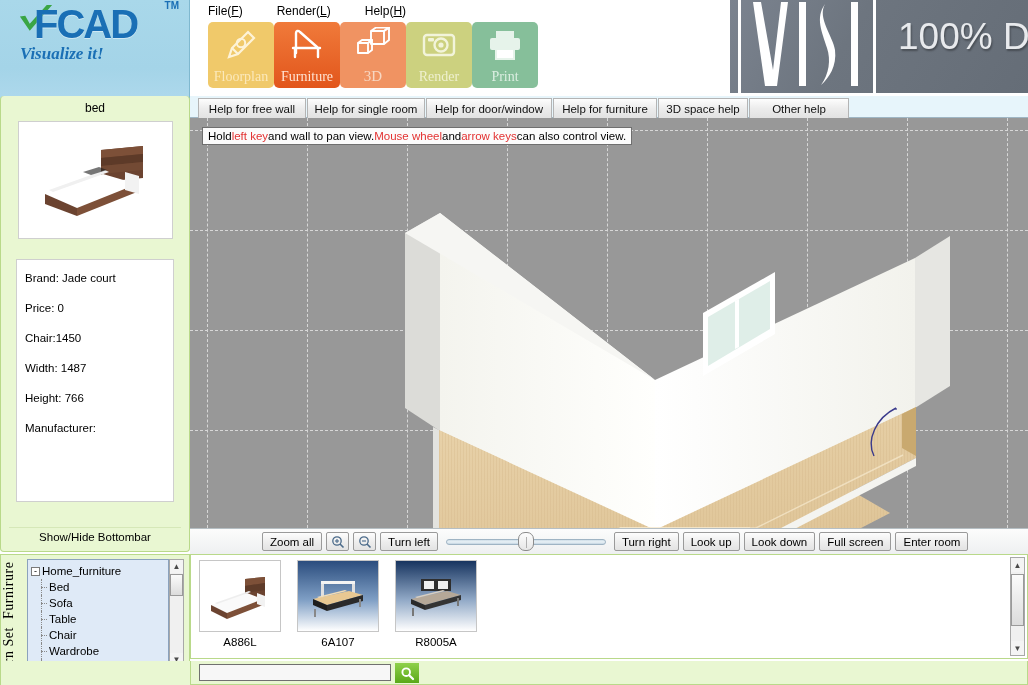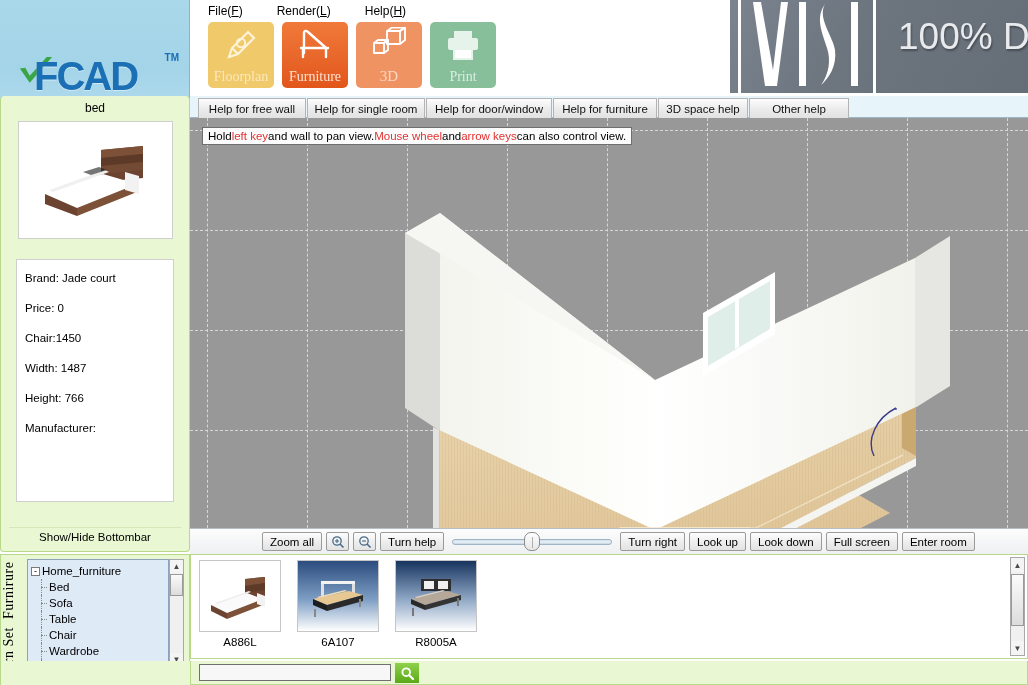--- a/index.html
+++ b/index.html
@@ -11,21 +11,21 @@
     font-size: 12px;
     background: #fff;
   }
   #app { position: relative; width: 1028px; height: 685px; }
 
   
   #logo-panel {
     position: absolute; left: 0; top: 0; width: 190px; height: 124px;
     background: linear-gradient(180deg, #a9d8ea 0%, #a4d4e8 55%, #b5dcef 100%);
     border-right: 1px solid #7fb8cf;
-    display: flex; align-items: flex-end; justify-content: center;
+    display: flex; align-items: flex-start; justify-content: center;
   }
   .logo-wrap { position: relative; width: 165px; height: 72px; }
   .logo-main {
     font-family: "Liberation Sans", sans-serif;
     font-weight: bold; font-size: 40px; letter-spacing: -2px;
     color: #1a6fb5; position: absolute; left: 22px; top: 2px;
     text-shadow: 0 1px 0 rgba(255,255,255,.45);
   }
   .logo-check {
     position: absolute; left: 6px; top: 4px; width: 36px; height: 34px;
@@ -45,21 +45,21 @@
     position: absolute; left: 190px; top: 0; right: 0; height: 96px;
     background: #fff; overflow: hidden;
   }
   #menu {
     position: absolute; left: 14px; top: 2px; display: flex; gap: 26px;
     font-size: 12px; color: #000;
   }
   .menu-item { padding: 2px 4px; cursor: default; white-space: nowrap; }
   .menu-item u { text-decoration: underline; }
 
-  #toolbar { position: absolute; left: 18px; top: 22px; display: flex; gap: 8px; }
+  #toolbar { position: absolute; left: 18px; top: 22px; display: flex; gap: 0; }
   .tool {
     width: 66px; height: 66px; border-radius: 5px;
     display: flex; flex-direction: column; align-items: center;
     justify-content: flex-start; padding-top: 5px; cursor: pointer;
     position: relative;
   }
   .tool-label {
     position: absolute; bottom: 3px; left: 0; right: 0; text-align: center;
     font-family: "Liberation Serif", serif; font-size: 14px;
   }
@@ -333,20 +333,29 @@
             <path d="M18 4 L23 0.5 L36 0.5 L31 4"></path>
             <path d="M31 4 L36 0.5 L36 13 L31 17"></path>
             <path d="M5 16 L15 16 L15 26 L5 26 Z"></path>
             <path d="M5 16 L9 13 L19 13 L15 16"></path>
             <path d="M15 16 L19 13 L19 23 L15 26"></path>
           </g>
         </svg>
         <div class="tool-label">3D</div>
       </div>
 
+      <div class="tool t-render">
+        <svg class="tool-ico" viewBox="0 0 40 36">
+          <rect x="5" y="8" width="30" height="20" rx="3" fill="none" stroke="#f2f4da" stroke-width="2.4"></rect>
+          <circle cx="22" cy="18" r="6.5" fill="none" stroke="#f2f4da" stroke-width="2.4"></circle>
+          <circle cx="22" cy="18" r="2.6" fill="#f2f4da"></circle>
+          <rect x="9" y="11" width="6" height="3.6" rx="1" fill="#f2f4da"></rect>
+        </svg>
+        <div class="tool-label">Render</div>
+      </div>
 
       <div class="tool t-print">
         <svg class="tool-ico" viewBox="0 0 40 36">
           <rect x="11" y="4" width="18" height="7" fill="#e6f3ea"></rect>
           <rect x="5" y="11" width="30" height="12" rx="2" fill="#e6f3ea"></rect>
           <rect x="11" y="22" width="18" height="10" fill="#fff" stroke="#e6f3ea" stroke-width="2"></rect>
         </svg>
         <div class="tool-label">Print</div>
       </div>
 
@@ -477,21 +486,21 @@
         <line x1="6" y1="4" x2="6" y2="8" stroke="#4a6a8a" stroke-width="1.1"></line>
       </svg>
     </div>
     <div class="vbtn icon">
       <svg width="14" height="14" viewBox="0 0 14 14">
         <circle cx="6" cy="6" r="4.2" fill="none" stroke="#4a6a8a" stroke-width="1.3"></circle>
         <line x1="9" y1="9" x2="12.5" y2="12.5" stroke="#4a6a8a" stroke-width="1.6"></line>
         <line x1="4" y1="6" x2="8" y2="6" stroke="#4a6a8a" stroke-width="1.1"></line>
       </svg>
     </div>
-    <div class="vbtn">Turn help</div>
+    <div class="vbtn">Turn left</div>
     <div class="vslider">
       <div class="track"></div>
       <div class="thumb"></div>
     </div>
     <div class="vbtn">Turn right</div>
     <div class="vbtn">Look up</div>
     <div class="vbtn">Look down</div>
     <div class="vbtn">Full screen</div>
     <div class="vbtn">Enter room</div>
   </div>

